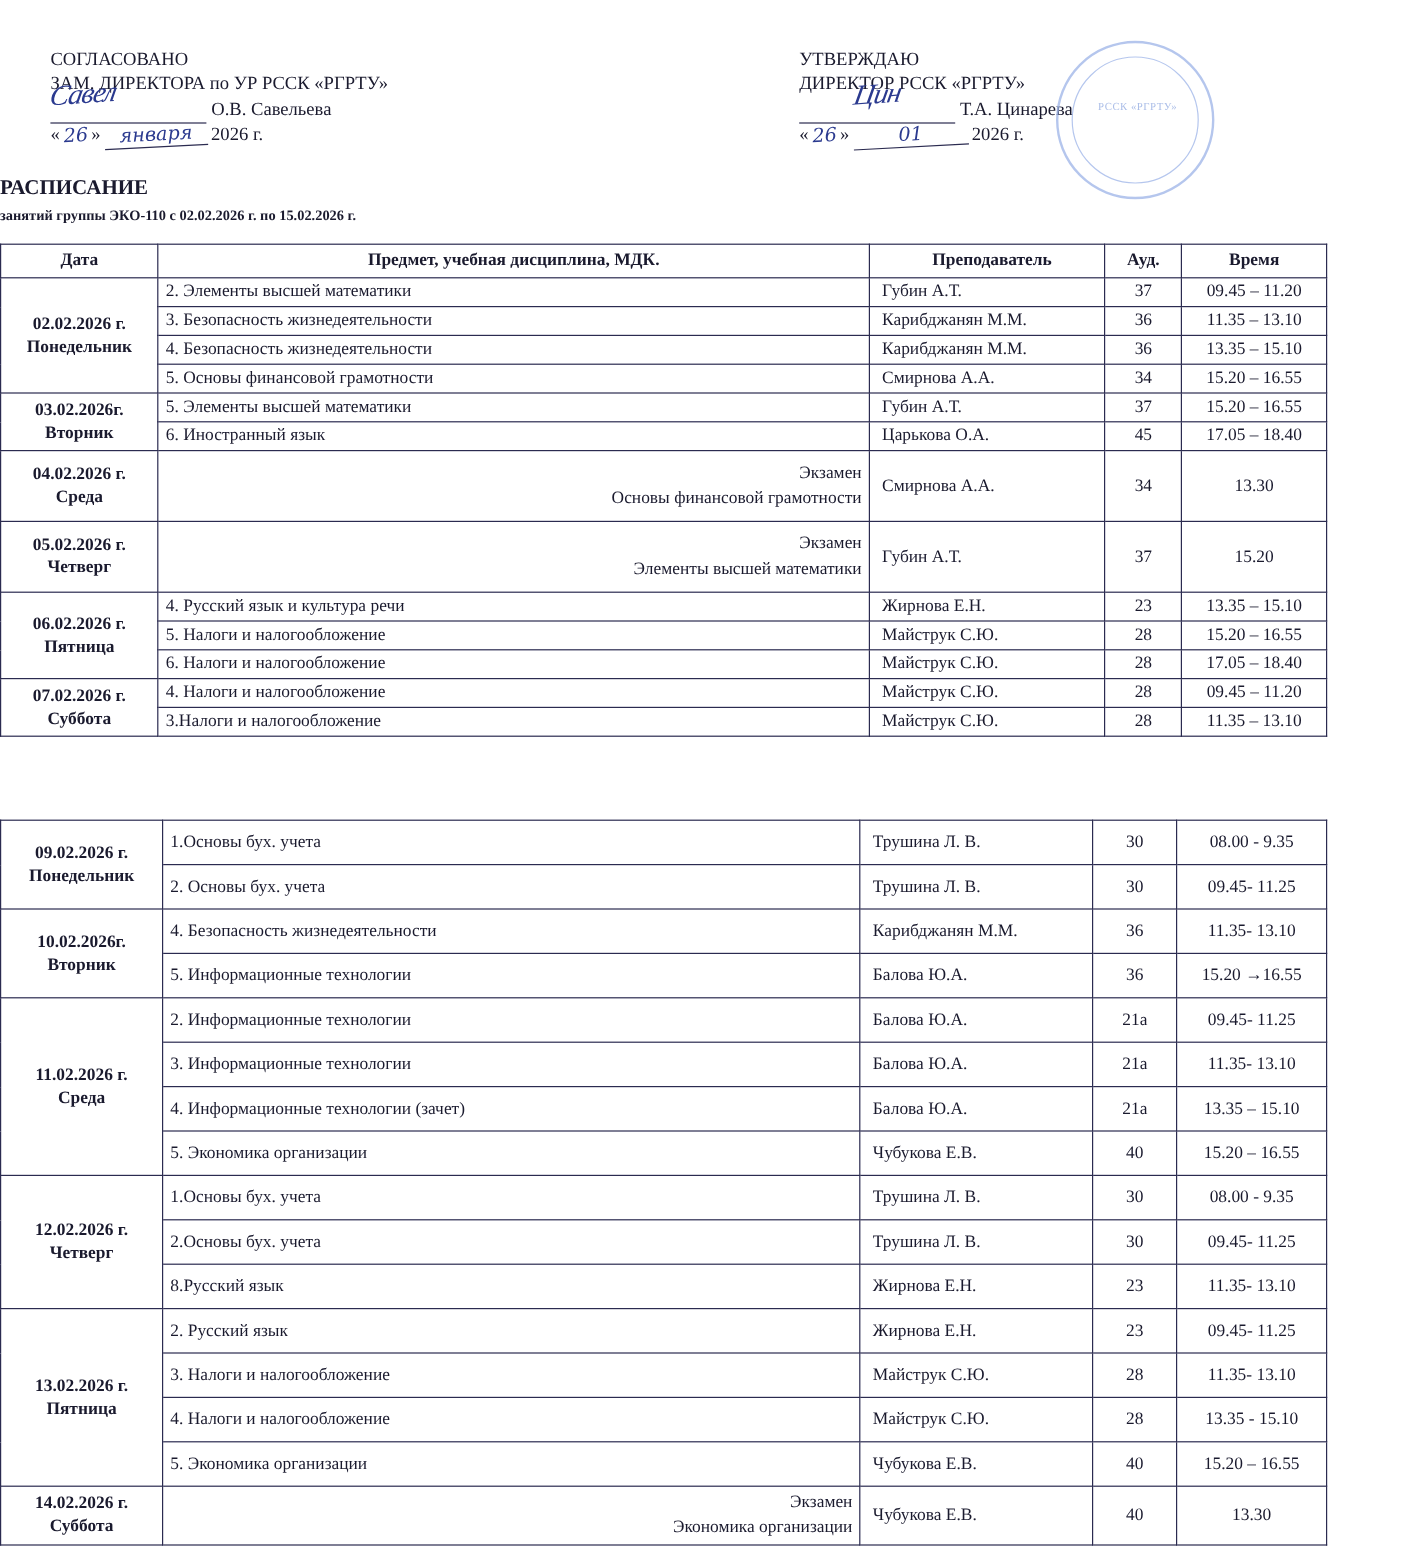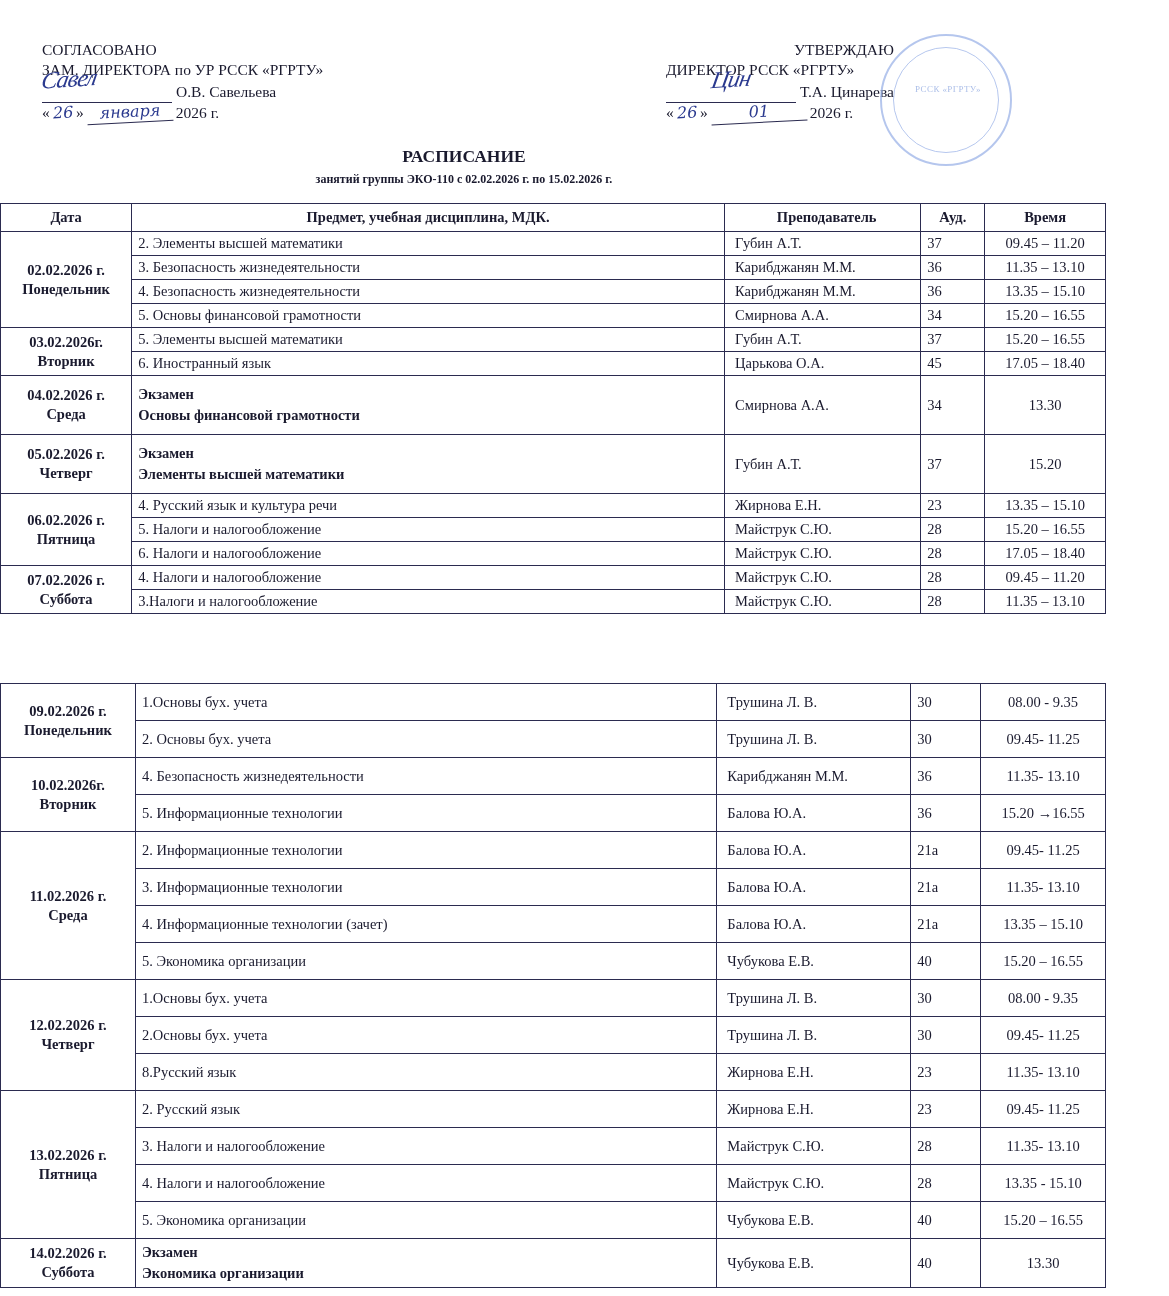--- a/index.html
+++ b/index.html
@@ -97,21 +97,21 @@
     top: 48px;
     text-align: center;
     color: #8fa8e0;
     font-size: 9px;
     line-height: 11px;
     letter-spacing: 0.4px;
   }
 
   
   .title-wrap {
-    text-align: center;
+    text-align: left;
     margin-top: 22px;
     font-weight: bold;
     font-size: 17.5px;
     line-height: 23px;
   }
   .title-sub {
     font-size: 12px;
   }
 
   
@@ -130,25 +130,25 @@
   }
   table.sched th {
     text-align: center;
     font-weight: bold;
     font-size: 14.5px;
     padding: 4px 2px;
   }
   .c-date   { width: 120px; text-align: center; font-weight: bold; line-height: 19px;}
   .c-subj   { width: 560px; text-align: left; }
   .c-teach  { width: 174px; text-align: left; padding-left: 10px !important;}
-  .c-aud    { width: 56px;  text-align: left; }
+  .c-aud    { width: 56px;  text-align: center; }
   .c-time   { width: 110px; text-align: center; }
   .exam {
-    text-align: left;
-    font-weight: bold;
+    text-align: right;
+    font-weight: normal;
     line-height: 21px;
   }
   .tall td { height: 52px; }
 
   table.sched2 { margin-top: 69px; }
   table.sched2 td { font-size: 14.5px; height: 30px;}
 
   
   .footer {
     margin-top: 22px;
@@ -194,21 +194,21 @@
       <div class="date-row">
         <span>«</span>
         <span class="hand">26</span>
         <span>»</span>
         <span class="hand" style="min-width:86px;border-bottom:1px solid #2b2b50;text-align:center;">января</span>
         <span>2026 г.</span>
       </div>
     </div>
 
     <div class="hdr-block hdr-right">
-      <div class="line" style="text-align:right;">УТВЕРЖДАЮ</div>
+      <div class="line" style="text-align:left;">УТВЕРЖДАЮ</div>
       <div class="line">ДИРЕКТОР РССК «РГРТУ»</div>
       <div class="sig-line">
         <span class="footer-sign" style="width:130px;height:16px;position:relative;display:inline-block;">
           <span class="scribble" style="position:absolute;left:46px;top:-14px;font-size:24px;">Цин</span>
           <span class="rule" style="width:130px;display:block;margin-top:2px;"></span>
         </span>
         <span>Т.А. Цинарева</span>
       </div>
       <div class="date-row">
         <span>«</span>

